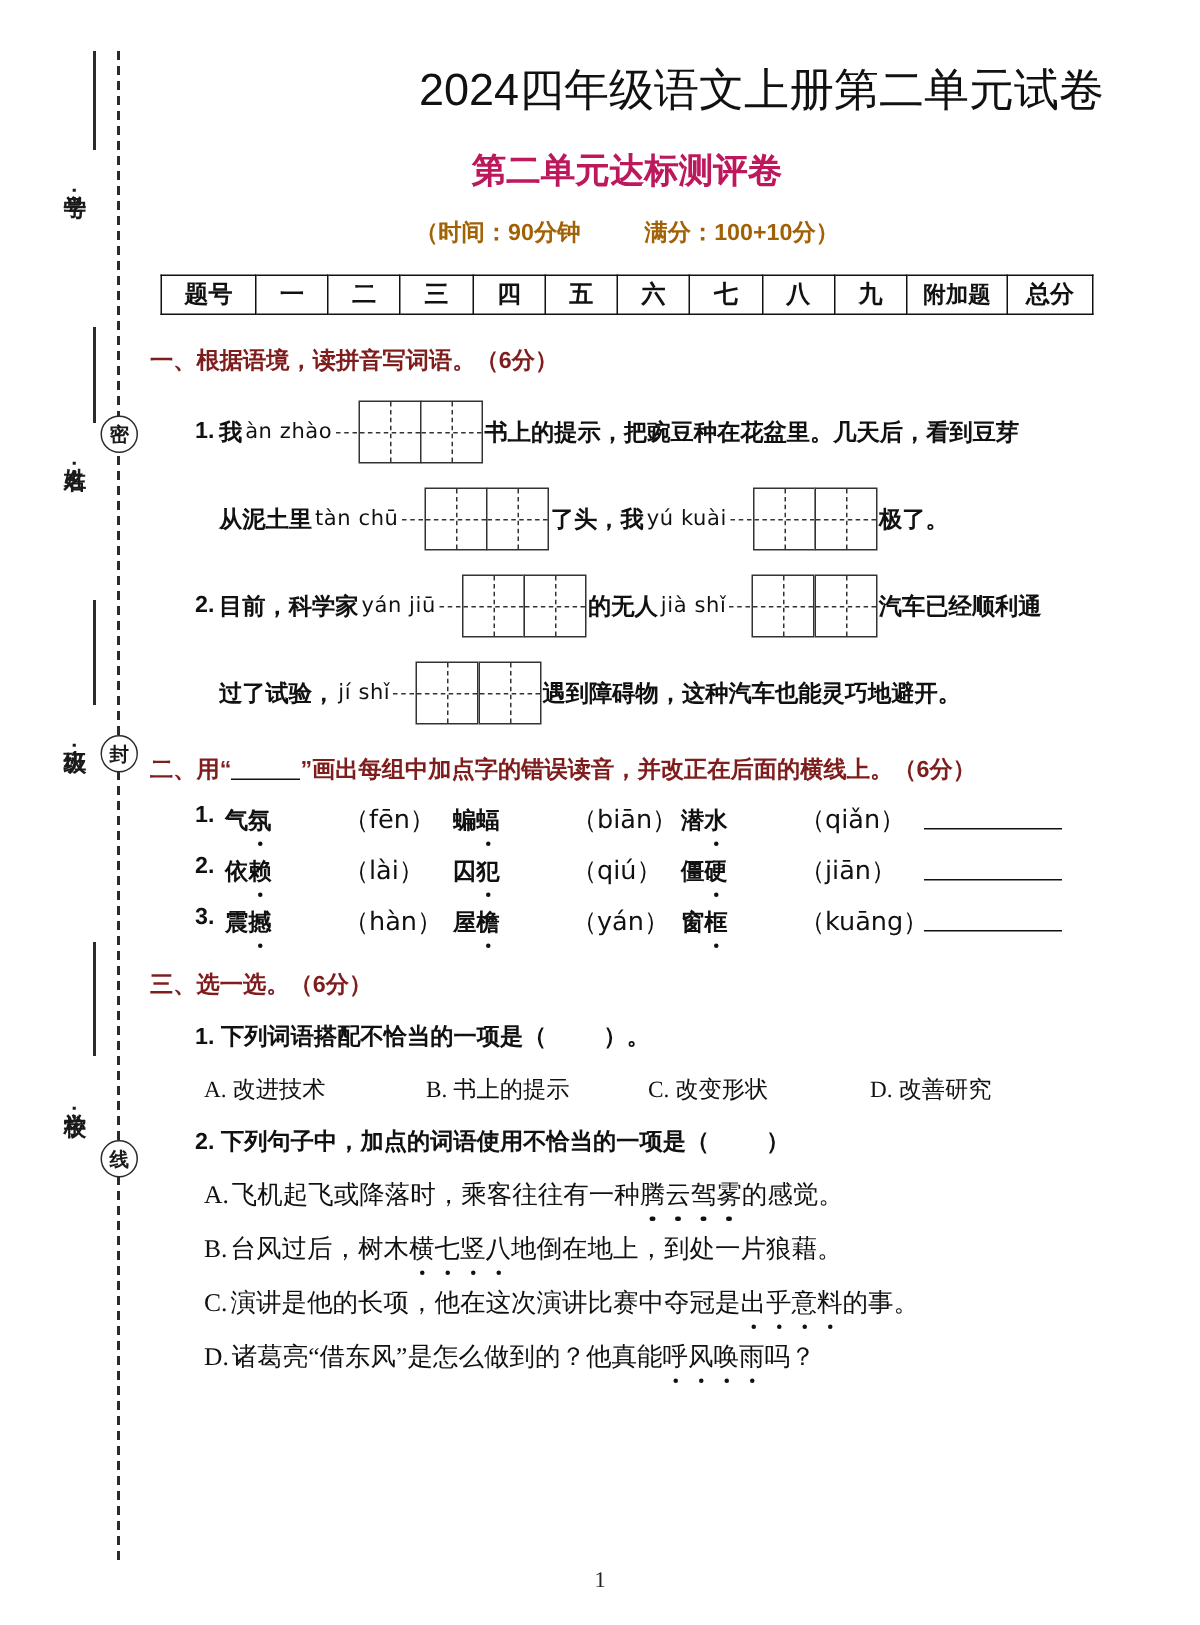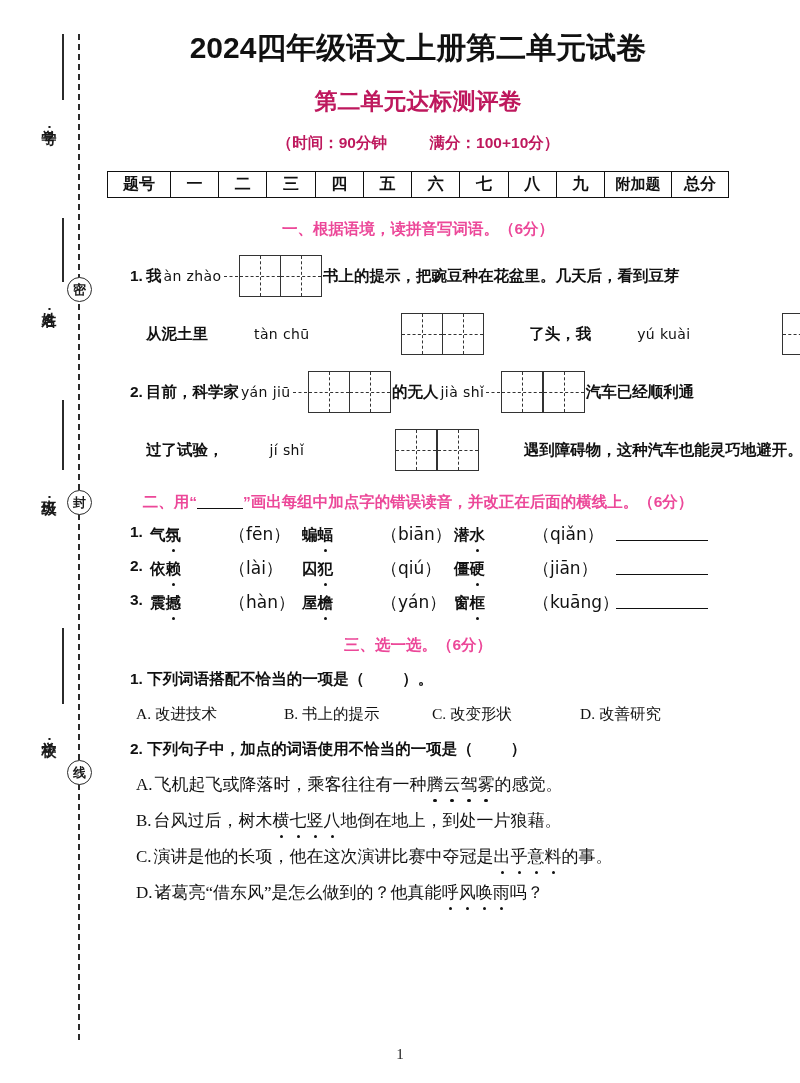--- a/index.html
+++ b/index.html
@@ -69,43 +69,43 @@
   
   #content {
     position: absolute;
     left: 100px;
     top: 0;
     width: 636px;
   }
 
   
   .main-title {
-    text-align: center;
-    font-family: "Liberation Sans", "DejaVu Sans", sans-serif;
-    font-weight: bold;
+    text-align: right;
+    font-family: "Liberation Sans", "DejaVu Sans", sans-serif;
+    font-weight: normal;
     font-size: 30px;
     letter-spacing: 0px;
-    padding-top: 28px;
+    padding-top: 40px;
     color: #111;
   }
   .sub-title {
     text-align: center;
     font-family: "Liberation Sans", "DejaVu Sans", sans-serif;
     font-weight: bold;
     font-size: 23px;
     margin-top: 17px;
     color: #be185d;
   }
   .exam-meta {
     text-align: center;
     font-family: "Liberation Sans", "DejaVu Sans", sans-serif;
     font-size: 15.5px;
     font-weight: bold;
     margin-top: 16px;
-    color: #be185d;
+    color: #a16207;
   }
   .exam-meta .gap { display:inline-block; width: 34px; }
 
   
   .score-table {
     margin: 17px auto 0 auto;
     border-collapse: collapse;
     width: 622px;
     table-layout: fixed;
   }
@@ -122,45 +122,44 @@
   }
   .score-table td.lbl { width: 62px; }
   .score-table td.wide { width: 66px; font-size: 15px; }
   .score-table td.sum { width: 56px; }
 
   
   .sec-head {
     font-family: "Liberation Sans", "DejaVu Sans", sans-serif;
     font-weight: bold;
     font-size: 15.5px;
-    color: #ec4899;
+    color: #7f1d1d;
     margin-top: 21px;
     line-height: 1.3;
-    text-align: center;
   }
   .sec-head .blankline {
     display: inline-block;
     width: 46px;
     border-bottom: 1.8px solid #111;
     vertical-align: -2px;
   }
 
   
   .q-line {
     display: flex;
     align-items: center;
     margin-top: 16px;
     font-family: "Liberation Sans", "DejaVu Sans", sans-serif;
     font-weight: bold;
     font-size: 15.5px;
     color: #111;
     white-space: nowrap;
   }
   .q-line.indent { padding-left: 30px; }
-  .q-line.indent2 { padding-left: 46px; gap: 44px; }
+  .q-line.indent2 { padding-left: 46px; }
   .qnum { font-weight: bold; margin-right: 3px; }
   .pinyin {
     font-family: "DejaVu Sans", "Liberation Sans", sans-serif;
     font-weight: normal;
     font-size: 14px;
     letter-spacing: 0.4px;
     padding: 0 2px;
   }
   .cn { font-family: "Liberation Sans", "DejaVu Sans", sans-serif; font-weight: bold; }
 

